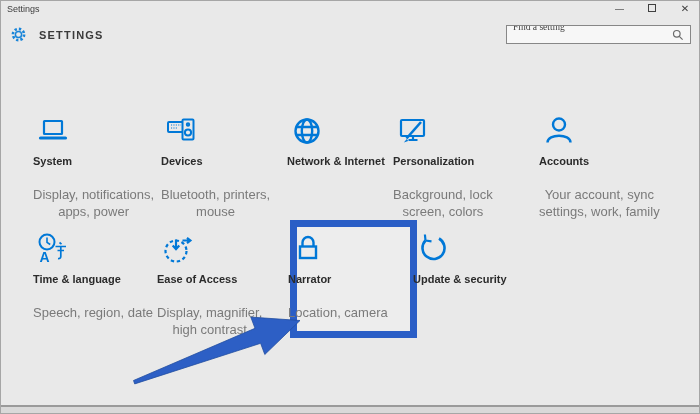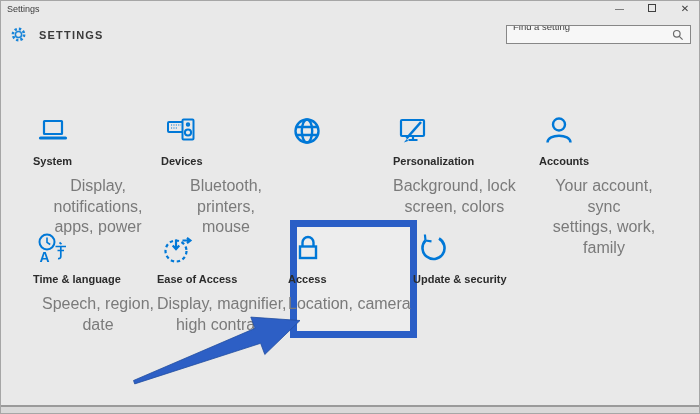--- a/index.html
+++ b/index.html
@@ -16,28 +16,28 @@
   .titlebar-title { position:absolute; left:6px; top:3px; font-size:9px; color:#3c3c3c; }
   .titlebar-controls { position:absolute; right:8px; top:1px; display:flex; align-items:center; gap:21px; height:14px; }
   .ctl { font-size:10px; color:#404040; cursor:default; line-height:14px; text-align:center; width:12px; }
   .ctl-min { font-size:9px; letter-spacing:-1px; }
   .ctl-max-box { width:8px; height:8px; border:1.4px solid #404040; display:inline-block; }
   
   .header-gear { position:absolute; left:9px; top:25px; }
   .header-title { position:absolute; left:38px; top:28px; font-size:11px; font-weight:bold; letter-spacing:1.2px; color:#3a3a3a; }
   
   .searchbox { position:absolute; right:8px; top:24px; width:185px; height:19px; background:#f7f7f7; border:1px solid #878787; display:flex; align-items:center; }
-  .searchbox input { flex:1; height:100%; border:none; outline:none; background:transparent; font-family:Liberation Sans, sans-serif; font-size:9.5px; color:#333; padding:0 4px 16px 6px; }
+  .searchbox input { flex:1; height:100%; border:none; outline:none; background:transparent; font-family:Liberation Serif, serif; font-size:9.5px; color:#333; padding:0 4px 16px 6px; }
   .searchbox input::placeholder { color:#3f3f3f; opacity:1; }
   .search-icon { width:14px; margin-right:4px; flex:none; display:flex; }
   
   .tile { position:absolute; width:130px; display:flex; flex-direction:column; align-items:flex-start; text-align:center; z-index:2; cursor:pointer; }
   .tile-icon { height:44px; display:flex; align-items:flex-end; justify-content:center; margin-bottom:4px; }
   .tile-title { font-size:11px; font-weight:600; color:#2b2b2b; line-height:1.25; }
-  .tile-sub { font-size:16px; color:#7a7a7a; line-height:1.3; white-space:pre-line; margin-top:7px; }
+  .tile-sub { font-size:13px; color:#7a7a7a; line-height:1.3; white-space:pre-line; margin-top:18px; }
   .p1{left:32px;top:106px}.p2{left:160px;top:106px}.p3{left:286px;top:106px}.p4{left:392px;top:106px}.p5{left:538px;top:106px}
   .p6{left:32px;top:224px}.p7{left:156px;top:224px}.p8{left:287px;top:224px}.p9{left:412px;top:224px}
   
   .highlight-box { position:absolute; left:289px; top:219px; width:127px; height:118px; border:7px solid #2a5ec6; background:#ededed; z-index:1; }
   .arrow-overlay { position:absolute; left:0; top:0; z-index:5; pointer-events:none; }
   
   .bottom-edge { position:absolute; left:0; right:0; bottom:0; height:8px; background:#d9d9d9; border-top:2px solid #9a9a9a; z-index:6; }
   svg { display:block; }
 </style>
 </head>
@@ -100,20 +100,21 @@
 </div>
 
 <div class="tile p3">
   <div class="tile-icon">
     <svg width="40" height="40" viewBox="0 0 40 40" fill="none" stroke="#0078d7" stroke-width="2.4">
       <circle cx="20" cy="20" r="11.5"></circle>
       <ellipse cx="20" cy="20" rx="5.2" ry="11.5"></ellipse>
       <path d="M9.3 16 h21.4 M9.3 24 h21.4"></path>
     </svg>
   </div>
+  <div class="tile-title">Network &amp; Internet</div>
 </div>
 
 <div class="tile p4">
   <div class="tile-icon">
     <svg width="40" height="40" viewBox="0 0 40 40" fill="none" stroke="#0078d7" stroke-width="2.2">
       <rect x="8" y="9" width="23" height="16" rx="1"></rect>
       <path d="M20 25 v3.5 M15.5 29 h9"></path>
       <path d="M13.5 27.5 L28 11" stroke-width="2.6"></path>
       <path d="M13.8 28 l-3 3.6 4.4-1.7 z" fill="#0078d7" stroke="none"></path>
     </svg>
@@ -161,21 +162,21 @@
 high contrast</div>
 </div>
 
 <div class="tile p8">
   <div class="tile-icon">
     <svg width="40" height="40" viewBox="0 0 40 40" fill="none" stroke="#0078d7" stroke-width="2.4">
       <path d="M14.5 17.5 v-4 a5.5 5.5 0 0 1 11 0 v4"></path>
       <rect x="12" y="17.5" width="16" height="11.5"></rect>
     </svg>
   </div>
-  <div class="tile-title">Access</div>
+  <div class="tile-title">Narrator</div>
   <div class="tile-sub">Location, camera</div>
 </div>
 
 <div class="tile p9">
   <div class="tile-icon">
     <svg width="40" height="40" viewBox="0 0 40 40" fill="none" stroke="#0078d7" stroke-width="2.6">
       <path d="M12.5 11.5 A11 11 0 1 0 26 9.5"></path>
       <path d="M12.5 11.5 l-0.6 -6 M12.5 11.5 l6 0.8" stroke-width="2.2"></path>
     </svg>
   </div>

